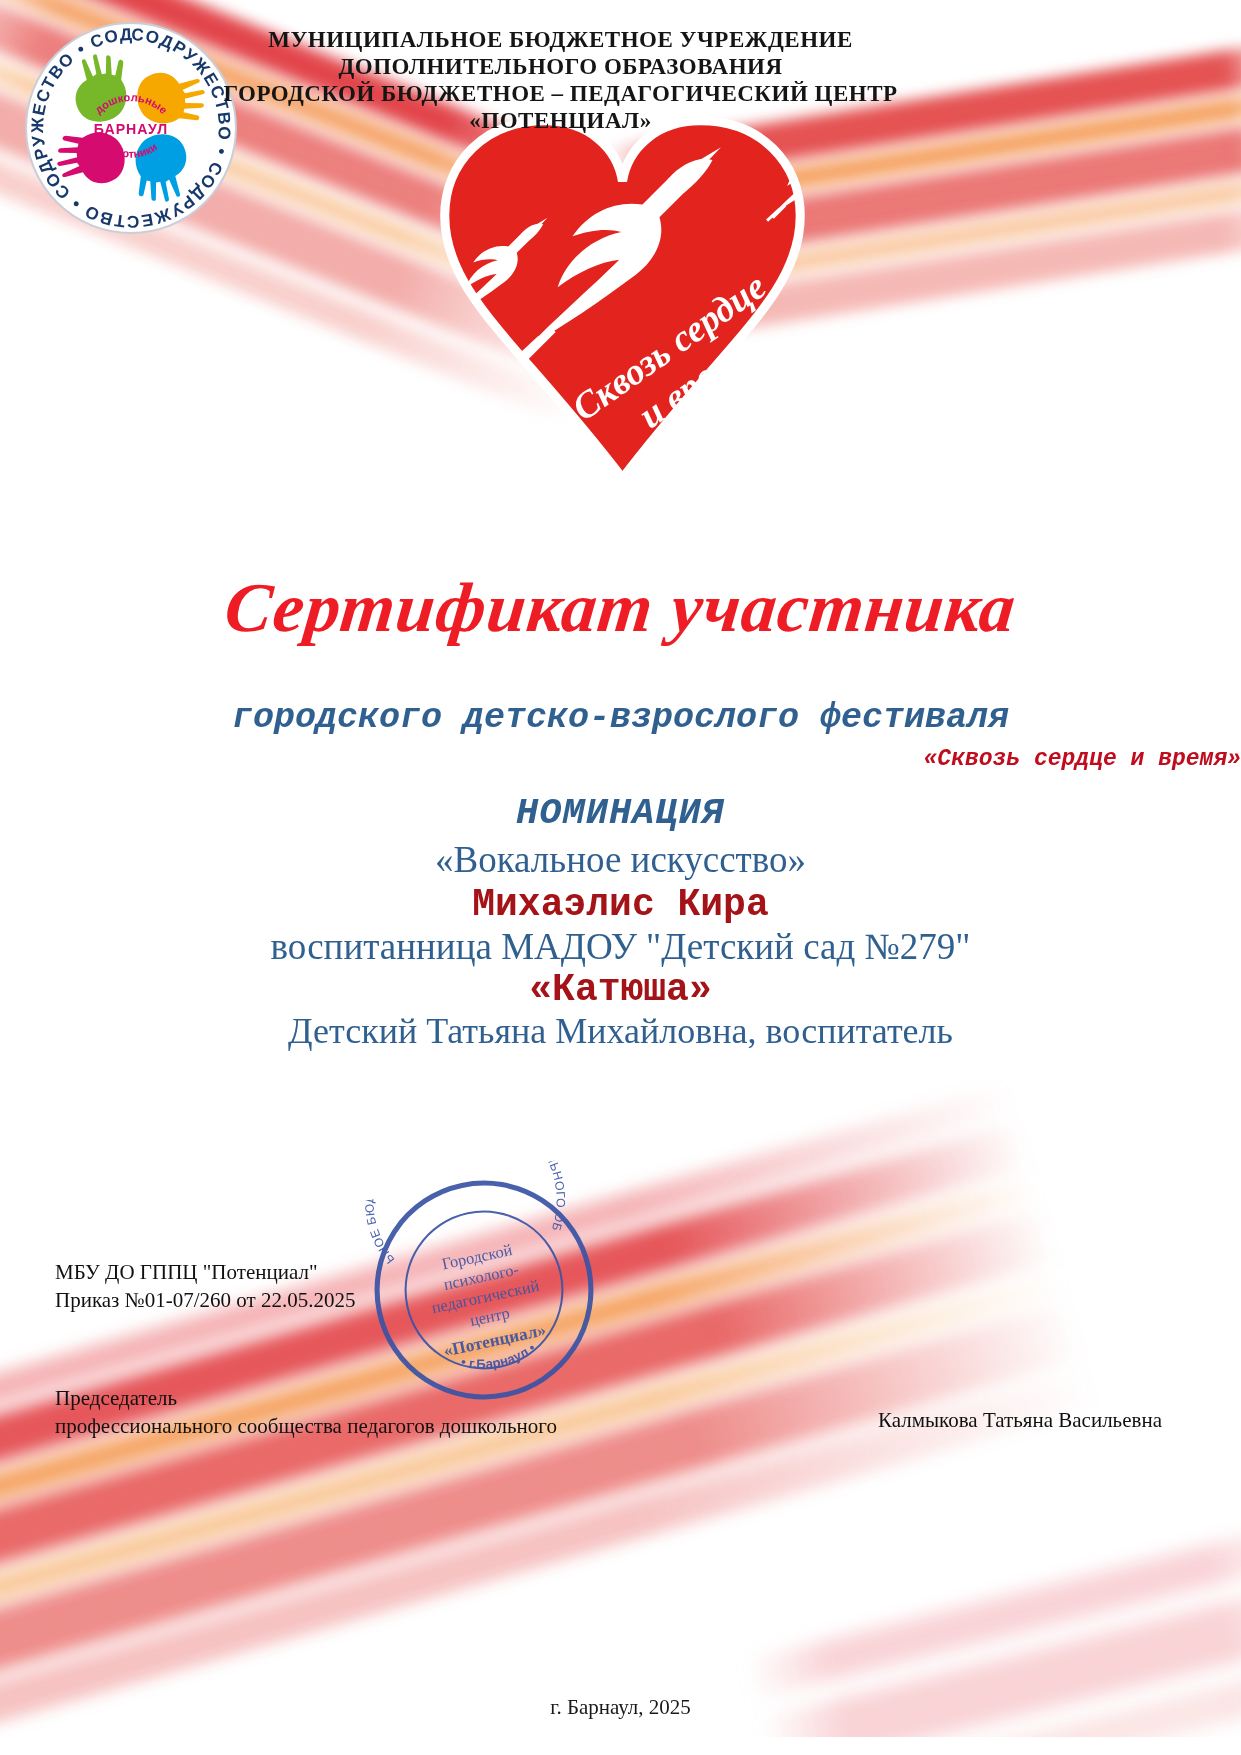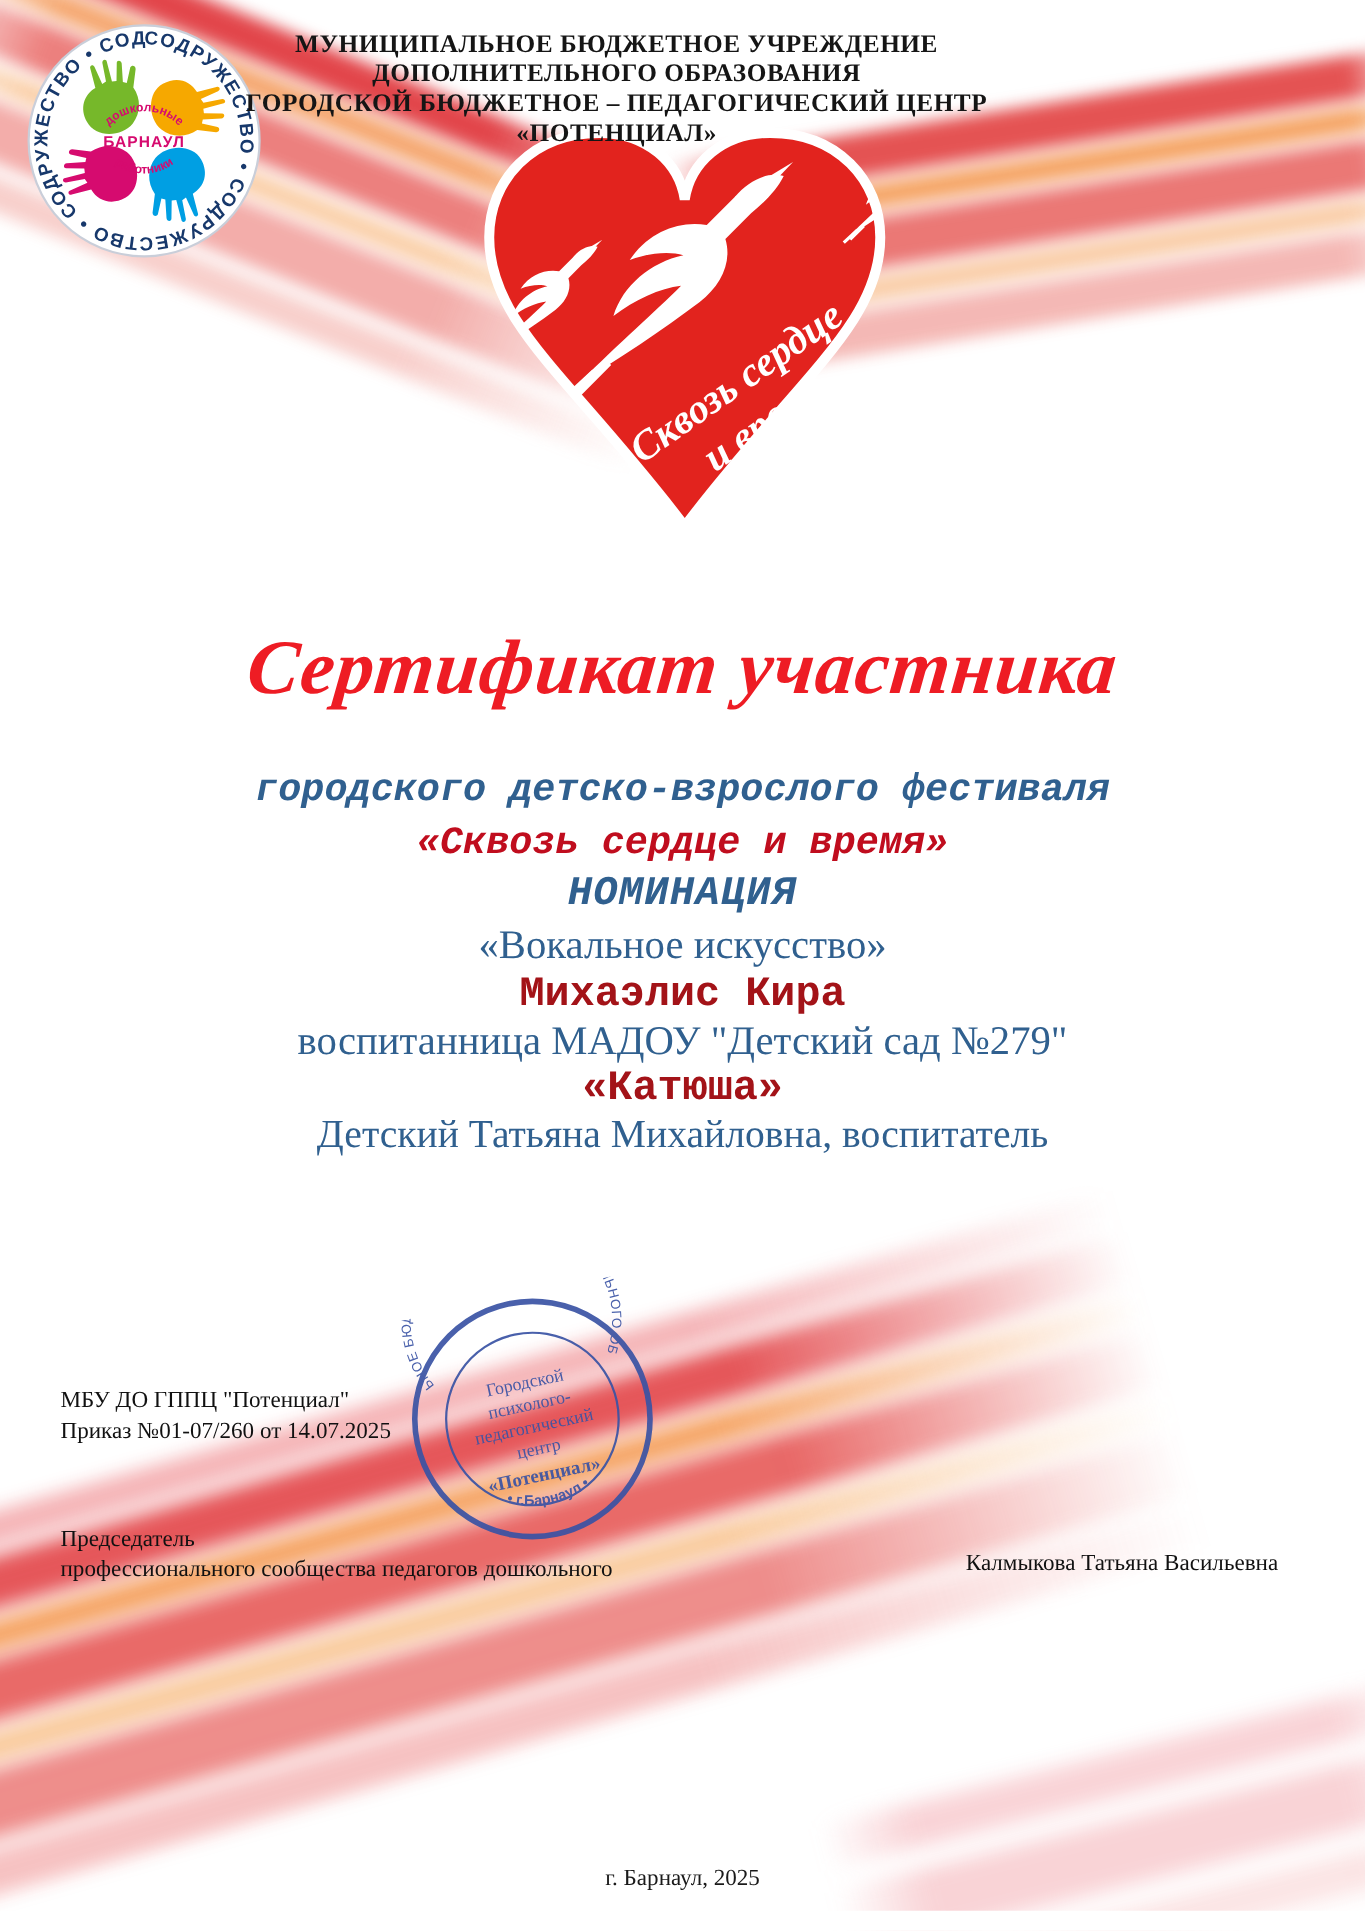--- a/index.html
+++ b/index.html
@@ -46,21 +46,21 @@
          color:#ee1c24;font-size:70px;font-weight:bold;font-style:italic;letter-spacing:1px;
          transform:skewX(-6deg);}
   
   .cline{position:absolute;left:0;right:0;text-align:center;z-index:4;}
   .blue{color:#30608f;}
   .bold{font-weight:bold;font-family:Liberation Mono, monospace;}
   .ital{font-style:italic;}
   .crimson{color:#c00d1e;}
   .darkred{color:#a31318;}
   .l-festival{top:698px;font-size:35px;}
-  .l-festname{top:746px;font-size:35px;}
+  .l-festname{top:746px;font-size:23px;text-align:right;}
   .l-nomlabel{top:792px;font-size:37px;letter-spacing:1px;}
   .l-nomvalue{top:838px;font-size:37px;}
   .l-name{top:883px;font-size:38px;}
   .l-role{top:925px;font-size:37px;}
   .l-song{top:968px;font-size:38px;}
   .l-teacher{top:1010px;font-size:36px;}
   
   .order{position:absolute;left:55px;top:1258px;z-index:4;color:#111;font-size:21px;line-height:28px;}
   .stamp{position:absolute;left:372px;top:1178px;width:224px;height:224px;z-index:3;transform:rotate(-12deg);opacity:.92;}
   .sig-pos{position:absolute;left:55px;top:1384px;z-index:4;color:#111;font-size:21px;line-height:28px;}
@@ -183,21 +183,21 @@
   <div class="cline l-festname crimson bold ital">«Сквозь сердце и время»</div>
   <div class="cline l-nomlabel blue bold ital">НОМИНАЦИЯ</div>
   <div class="cline l-name darkred bold">Михаэлис Кира</div>
   <div class="cline l-nomvalue blue">«Вокальное искусство»</div>
   <div class="cline l-role blue">воспитанница МАДОУ "Детский сад №279"</div>
   <div class="cline l-song darkred bold">«Катюша»</div>
   <div class="cline l-teacher blue">Детский Татьяна Михайловна, воспитатель</div>
 
   <div class="order">
     <div>МБУ ДО ГППЦ "Потенциал"</div>
-    <div>Приказ №01-07/260 от 14.07.2025</div>
+    <div>Приказ №01-07/260 от 22.05.2025</div>
   </div>
 
   <div class="stamp">
     <svg width="224" height="224" viewBox="0 0 220 220">
       <defs>
         <path id="stampArcTop" d="M32.1,65 A90,90 0 1 1 187.9,65"></path>
         <path id="stampArcBottom" d="M38,148 A86,86 0 0 0 182,148"></path>
       </defs>
       <circle cx="110" cy="110" r="105" fill="none" stroke="#3a53a4" stroke-width="5"></circle>
       <circle cx="110" cy="110" r="77" fill="none" stroke="#3a53a4" stroke-width="2"></circle>

